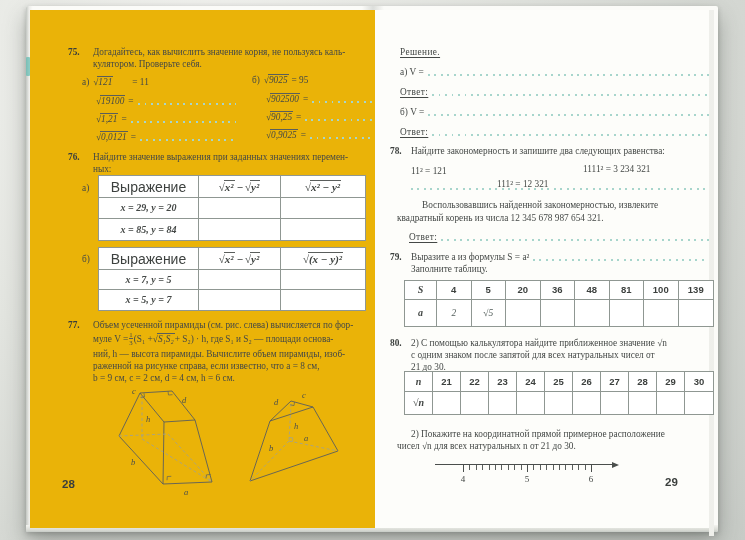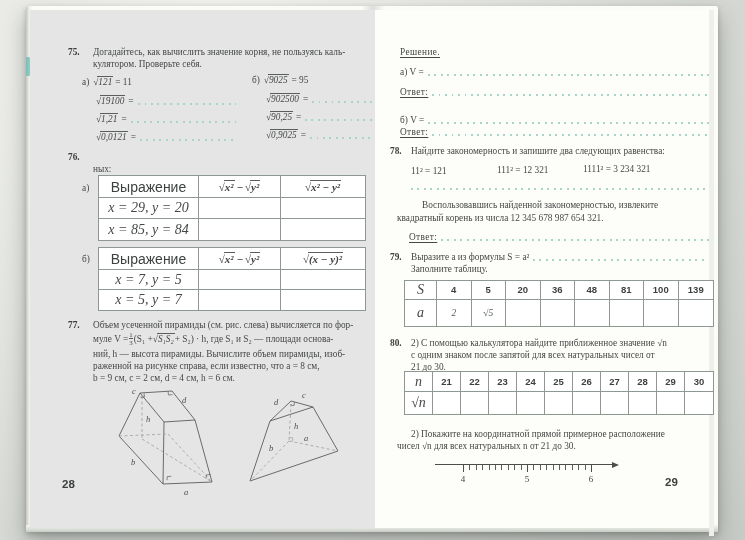--- a/index.html
+++ b/index.html
@@ -7,21 +7,21 @@
     width:745px;height:540px;overflow:hidden;position:relative;
     font-family:"Liberation Serif","DejaVu Serif",serif;
     background:radial-gradient(circle at 28% 12%, #f7f7f4 0%, #e3e5e0 45%, #c7cbc6 100%);
   }
   .abs{position:absolute;}
   #book{
     position:absolute;left:26px;top:6px;width:692px;height:526px;
     background:#fbfbf8;border-radius:2px;
     box-shadow:0 10px 22px rgba(55,60,55,.38), 0 2px 5px rgba(55,60,55,.25);
   }
-  .page{position:absolute;top:4px;width:345px;height:518px;background:#e5e5e5;color:#444846;font-size:9.3px;line-height:12px;}
+  .page{position:absolute;top:4px;width:345px;height:518px;background:#eab308;color:#444846;font-size:9.3px;line-height:12px;}
   #left-page{left:4px;}
   #right-page{left:349px;width:339px;background:#fdfdfa;}
   .gutter{position:absolute;left:336px;top:0;width:22px;height:526px;
     background:linear-gradient(90deg,rgba(110,118,112,0) 0%,rgba(110,118,112,.22) 50%,rgba(110,118,112,0) 100%);}
   .edge-left{position:absolute;left:0;top:0;width:7px;height:526px;
     background:linear-gradient(90deg,#c2c6c1 0,#eeeeea 45%,#fcfcf9 100%);border-radius:2px 0 0 2px;}
   .edge-bottom{position:absolute;left:0;top:519px;width:692px;height:7px;
     background:linear-gradient(180deg,#f4f4f0 0,#d9dbd5 70%,#c7cbc6 100%);border-radius:0 0 2px 2px;}
   .edge-right{position:absolute;right:0;top:0;width:5px;height:526px;
     background:repeating-linear-gradient(90deg,#f6f6f2 0,#e7e8e3 1px,#f6f6f2 2px);}
@@ -43,21 +43,21 @@
   .frac{display:inline-flex;flex-direction:column;text-align:center;font-size:6.8px;line-height:7px;vertical-align:-4px;margin:0 1px;}
   .frac .den{border-top:1px solid #55595.7;border-top:1px solid #555957;}
 
   .vtable{display:grid;border:1px solid #8f9792;background:#fff;}
   .vtable>div{border-right:1px solid #8f9792;border-bottom:1px solid #8f9792;
     display:flex;align-items:center;justify-content:center;overflow:hidden;}
   .vtable>div.lc{border-right:none;}
   .vtable>div.lr{border-bottom:none;}
   .th-sans{font-family:"Liberation Sans","DejaVu Sans",sans-serif;font-weight:normal;font-size:14px;color:#3c403e;}
   .th-math{font-weight:bold;font-size:11px;color:#3c403e;}
-  .cell-ital{font-style:italic;font-size:14px;}
+  .cell-ital{font-style:italic;font-size:10px;font-weight:bold;}
   .bnum{font-family:"Liberation Sans","DejaVu Sans",sans-serif;font-weight:bold;font-size:9.5px;color:#3c403e;}
   .hand{font-style:italic;color:#55605d;font-size:9.5px;}
 
   .pagenum{font-family:"Liberation Sans","DejaVu Sans",sans-serif;font-weight:bold;font-size:11.5px;color:#3a3e3c;}
 
   svg text{font-family:"Liberation Serif","DejaVu Serif",serif;font-style:italic;font-size:8.5px;fill:#4a4e4c;}
   .numline{position:absolute;}
   .nl-line{position:absolute;left:0;top:6px;height:0;border-top:1px solid #4a4e4c;}
   .nl-arrow{position:absolute;top:3.5px;width:0;height:0;border-left:7px solid #4a4e4c;border-top:3px solid transparent;border-bottom:3px solid transparent;}
   .nl-minor{position:absolute;top:7px;height:5px;background-image:repeating-linear-gradient(90deg,#5a5e5c 0 1px,transparent 1px 6.4px);}
@@ -75,21 +75,21 @@
 
   <div class="page" id="left-page">
 
     <span class="abs pnum" style="left:38px;top:36px">75.</span>
     <span class="abs tline" style="left:63px;top:36px">Догадайтесь, как вычислить значение корня, не пользуясь каль-</span>
     <span class="abs tline" style="left:63px;top:48px">кулятором. Проверьте себя.</span>
 
     <div class="abs frow" style="left:52px;top:66px;width:154px">
       <span style="margin-right:4px">а)</span>
       <span class="sqrt"><span class="rsign">√</span><span class="rbody">121</span></span>
-      <span style="margin-left:2px">= 11</span>
+      <span style="margin-left:19px">= 11</span>
     </div>
     <div class="abs frow" style="left:66px;top:85px;width:140px">
       <span class="sqrt"><span class="rsign">√</span><span class="rbody">19100</span></span>
       <span style="margin-left:3px">=</span>
       <span class="dots"></span>
     </div>
     <div class="abs frow" style="left:66px;top:103px;width:140px">
       <span class="sqrt"><span class="rsign">√</span><span class="rbody">1,21</span></span>
       <span style="margin-left:3px">=</span>
       <span class="dots"></span>
@@ -115,20 +115,21 @@
       <span style="margin-left:3px">=</span>
       <span class="dots"></span>
     </div>
     <div class="abs frow" style="left:236px;top:119px;width:110px">
       <span class="sqrt"><span class="rsign">√</span><span class="rbody">0,9025</span></span>
       <span style="margin-left:3px">=</span>
       <span class="dots"></span>
     </div>
 
     <span class="abs pnum" style="left:38px;top:141px">76.</span>
+    <span class="abs tline" style="left:63px;top:141px">Найдите значение выражения при заданных значениях перемен-</span>
     <span class="abs tline" style="left:63px;top:153px">ных:</span>
 
     <span class="abs" style="left:52px;top:172px">а)</span>
     <div class="abs vtable" style="left:68px;top:165px;width:266px;grid-template-columns:100px 82px 84px;grid-template-rows:22px 21px 21px">
       <div class="th-sans">Выражение</div>
       <div class="th-math">
         <span class="sqrt"><span class="rsign">√</span><span class="rbody">x²</span></span>
         <span class="upr" style="margin:0 2px">−</span>
         <span class="sqrt"><span class="rsign">√</span><span class="rbody">y²</span></span>
       </div>
@@ -220,33 +221,33 @@
 
     <span class="abs ulab" style="left:25px;top:36px">Решение.</span>
     <div class="abs frow" style="left:25px;top:56px;width:310px">
       <span>а) V =</span>
       <span class="dots"></span>
     </div>
     <div class="abs frow" style="left:25px;top:76px;width:310px">
       <span class="ulab">Ответ:</span>
       <span class="dots"></span>
     </div>
-    <div class="abs frow" style="left:25px;top:104px;width:310px">
+    <div class="abs frow" style="left:25px;top:96px;width:310px">
       <span>б) V =</span>
       <span class="dots"></span>
     </div>
     <div class="abs frow" style="left:25px;top:116px;width:310px">
       <span class="ulab">Ответ:</span>
       <span class="dots"></span>
     </div>
 
     <span class="abs pnum" style="left:15px;top:135px">78.</span>
     <span class="abs tline" style="left:36px;top:135px">Найдите закономерность и запишите два следующих равенства:</span>
     <span class="abs tline" style="left:36px;top:155px">11² = 121</span>
-    <span class="abs tline" style="left:122px;top:154px">111² = 12 321</span>
+    <span class="abs tline" style="left:122px;top:168px">111² = 12 321</span>
     <span class="abs tline" style="left:208px;top:153px">1111² = 3 234 321</span>
     <div class="abs dline" style="left:36px;top:178px;width:298px"></div>
     <span class="abs tline" style="left:47px;top:189px">Воспользовавшись найденной закономерностью, извлеките</span>
     <span class="abs tline" style="left:22px;top:202px">квадратный корень из числа 12 345 678 987 654 321.</span>
     <div class="abs frow" style="left:34px;top:221px;width:300px">
       <span class="ulab">Ответ:</span>
       <span class="dots"></span>
     </div>
 
     <span class="abs pnum" style="left:15px;top:241px">79.</span>

